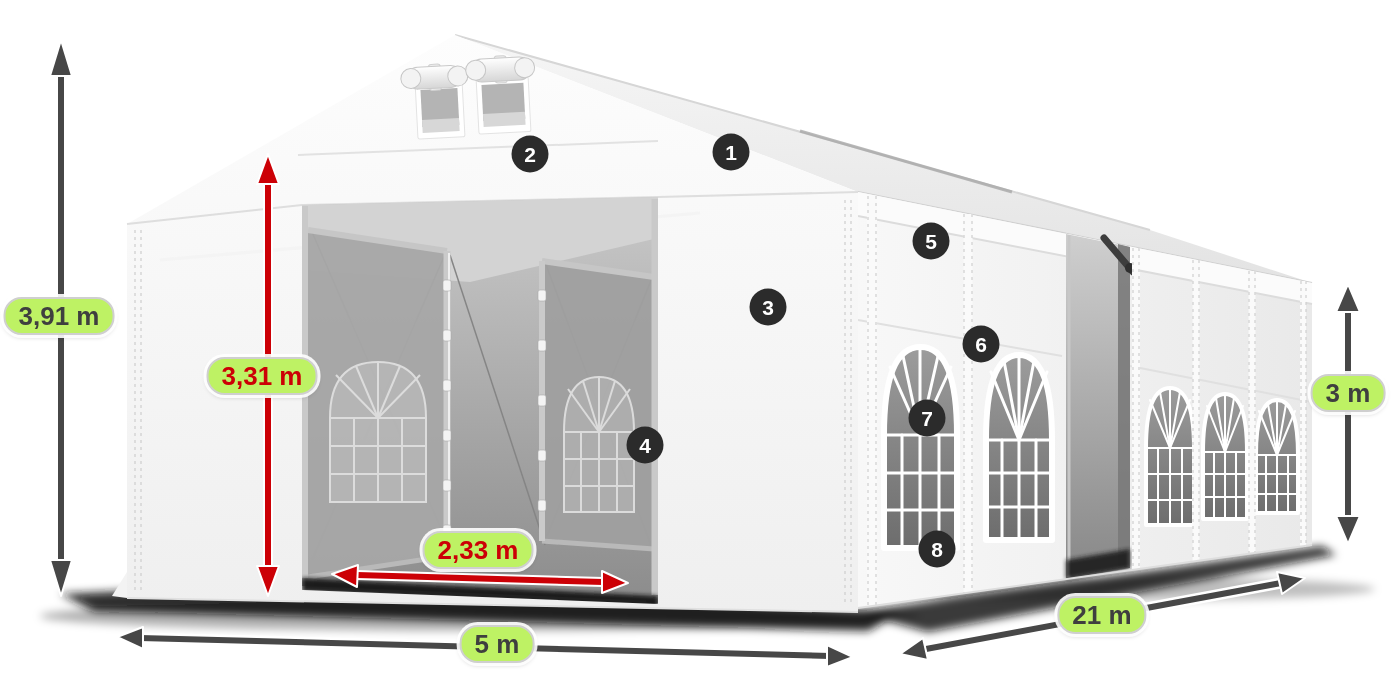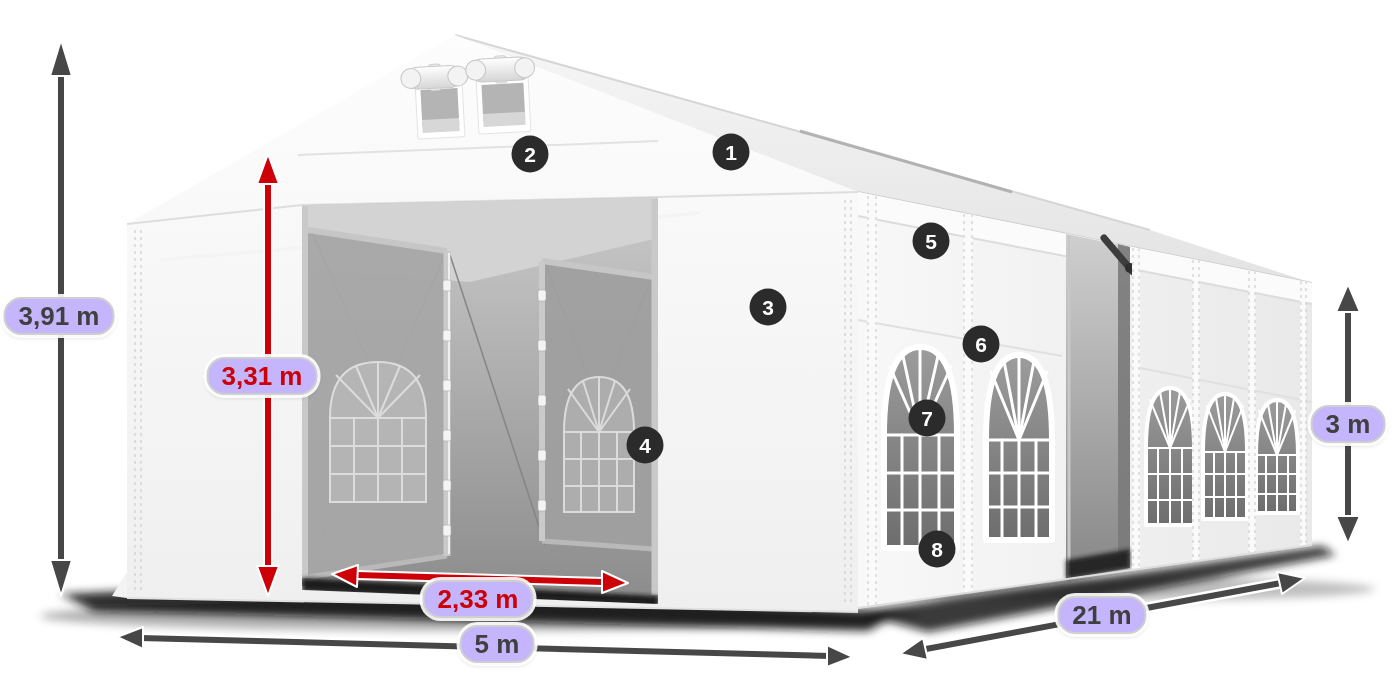--- a/index.html
+++ b/index.html
@@ -1,19 +1,19 @@
 <!DOCTYPE html>
 <html><head>
 <meta charset="utf-8">
 <style>
   html,body{margin:0;padding:0;background:#ffffff;}
   .stage{position:relative;width:1400px;height:700px;overflow:hidden;background:#ffffff;
          font-family:"Liberation Sans",sans-serif;}
   .stage svg{position:absolute;left:0;top:0;}
-  .pill{position:absolute;transform:translate(-50%,-50%);background:#c4b5fd;
+  .pill{position:absolute;transform:translate(-50%,-50%);background:#bef264;
         border:2px solid #cfcfcf;border-radius:18px;padding:1px 13px;
         font-weight:bold;font-size:26px;line-height:32px;color:#3f3f3f;white-space:nowrap;
         box-shadow:0 0 0 3px rgba(255,255,255,.9),0 2px 5px rgba(0,0,0,.22);}
   .pill.red{color:#cc0006;}
   .badge{position:absolute;transform:translate(-50%,-50%);width:37px;height:37px;
          border-radius:50%;background:#2b2b2b;color:#ffffff;text-align:center;
          font-weight:bold;font-size:21px;line-height:37px;}
 </style>
 </head>
 <body>
@@ -350,24 +350,24 @@
       <line x1="357" y1="575" x2="603" y2="582" stroke="#ffffff" stroke-width="10"></line>
       <line x1="357" y1="575" x2="603" y2="582" stroke="#cc0006" stroke-width="6"></line>
       <polygon points="332,574 358,565 357,587" fill="#cc0006" stroke="#ffffff" stroke-width="2" stroke-linejoin="round"></polygon>
       <polygon points="628,583 602,571 602,593" fill="#cc0006" stroke="#ffffff" stroke-width="2" stroke-linejoin="round"></polygon>
     </g>
   </g>
 </svg>
 
 <div class="pill" style="left:59px;top:316px">3,91 m</div>
 <div class="pill red" style="left:262px;top:376px">3,31 m</div>
-<div class="pill red" style="left:478px;top:599px">2,33 m</div>
+<div class="pill red" style="left:478px;top:550px">2,33 m</div>
 <div class="pill" style="left:497px;top:644px">5 m</div>
 <div class="pill" style="left:1102px;top:615px">21 m</div>
-<div class="pill" style="left:1348px;top:424px">3 m</div>
+<div class="pill" style="left:1348px;top:393px">3 m</div>
 
 <div class="badge" style="left:731px;top:152px">1</div>
 <div class="badge" style="left:530px;top:154px">2</div>
 <div class="badge" style="left:768px;top:307px">3</div>
 <div class="badge" style="left:645px;top:445px">4</div>
 <div class="badge" style="left:931px;top:241px">5</div>
 <div class="badge" style="left:981px;top:344px">6</div>
 <div class="badge" style="left:927px;top:418px">7</div>
 <div class="badge" style="left:937px;top:549px">8</div>
 

